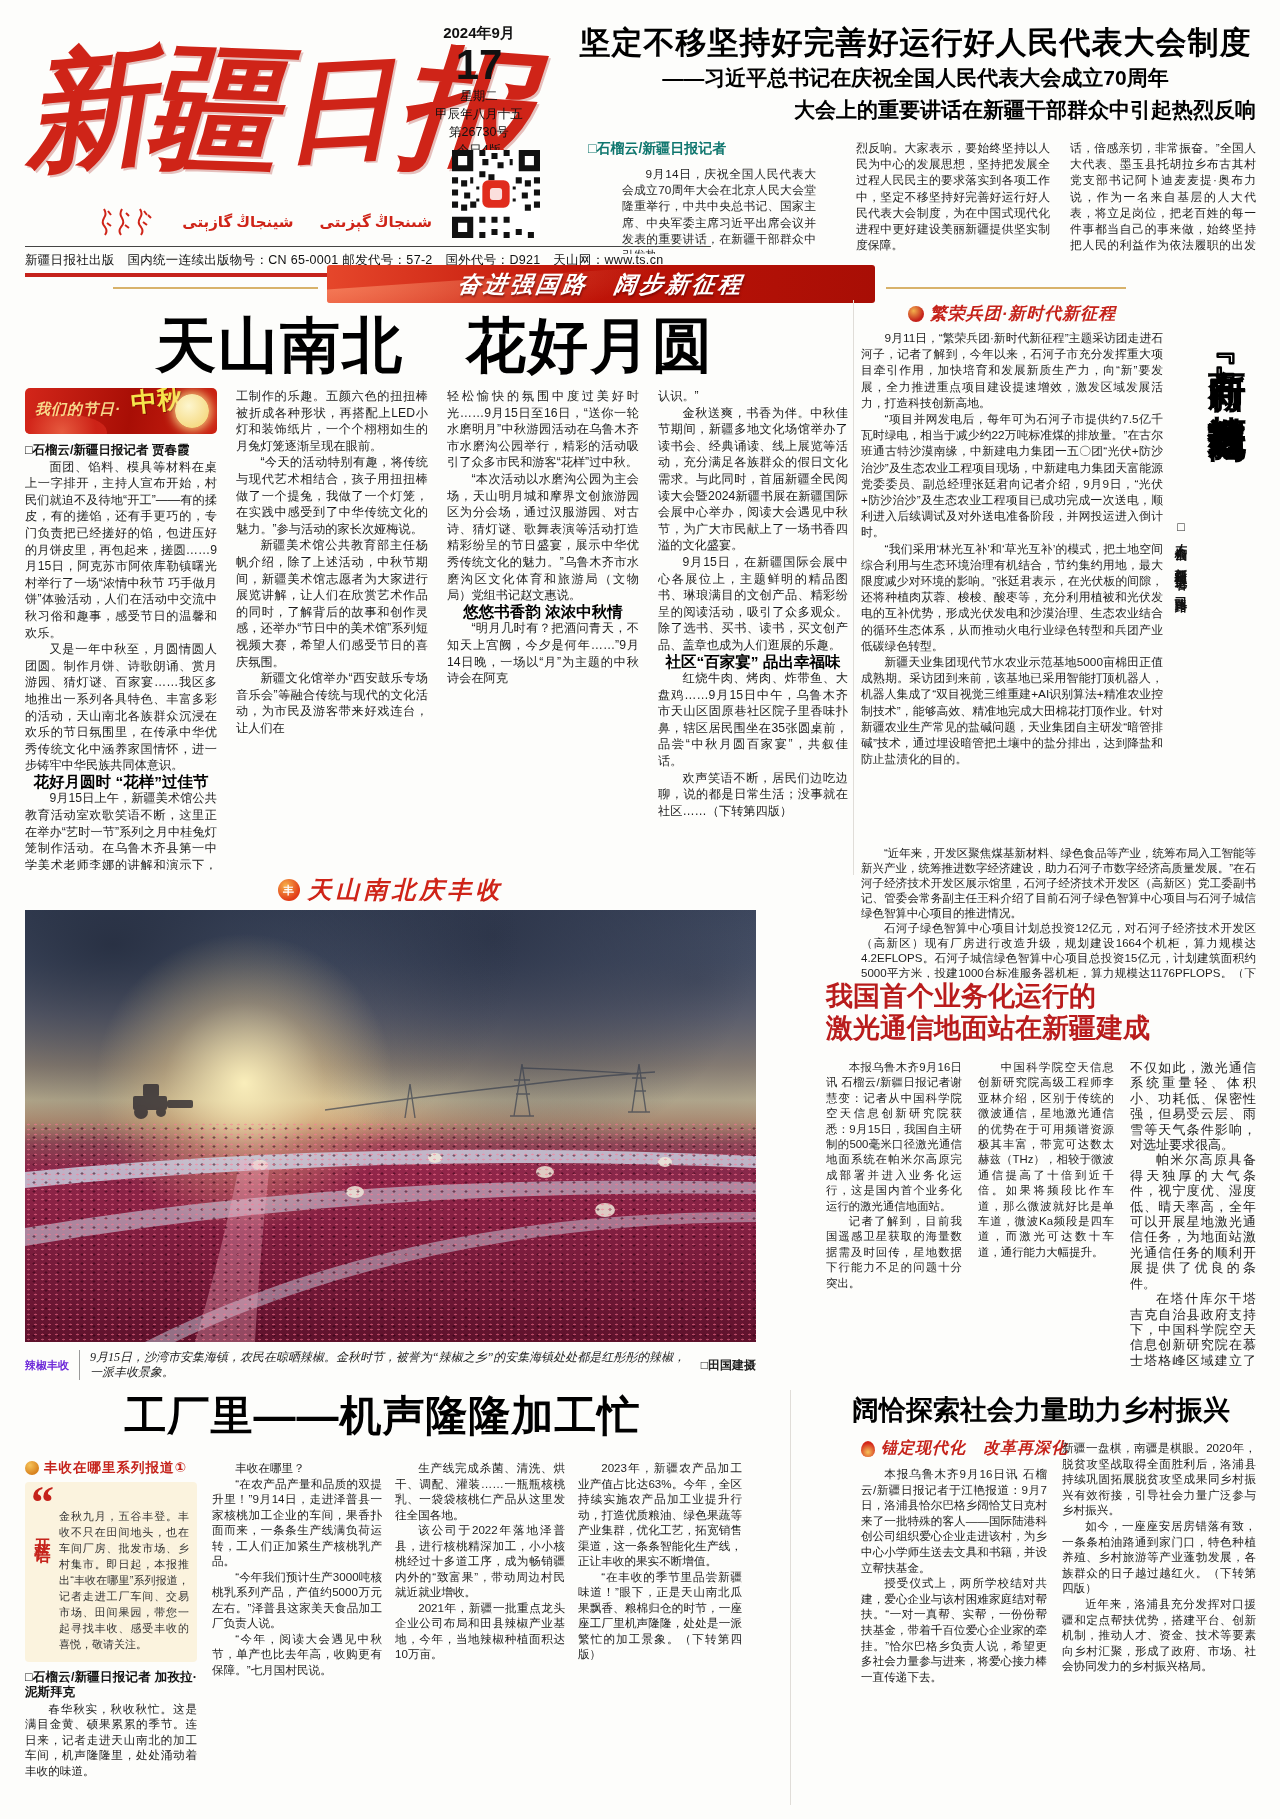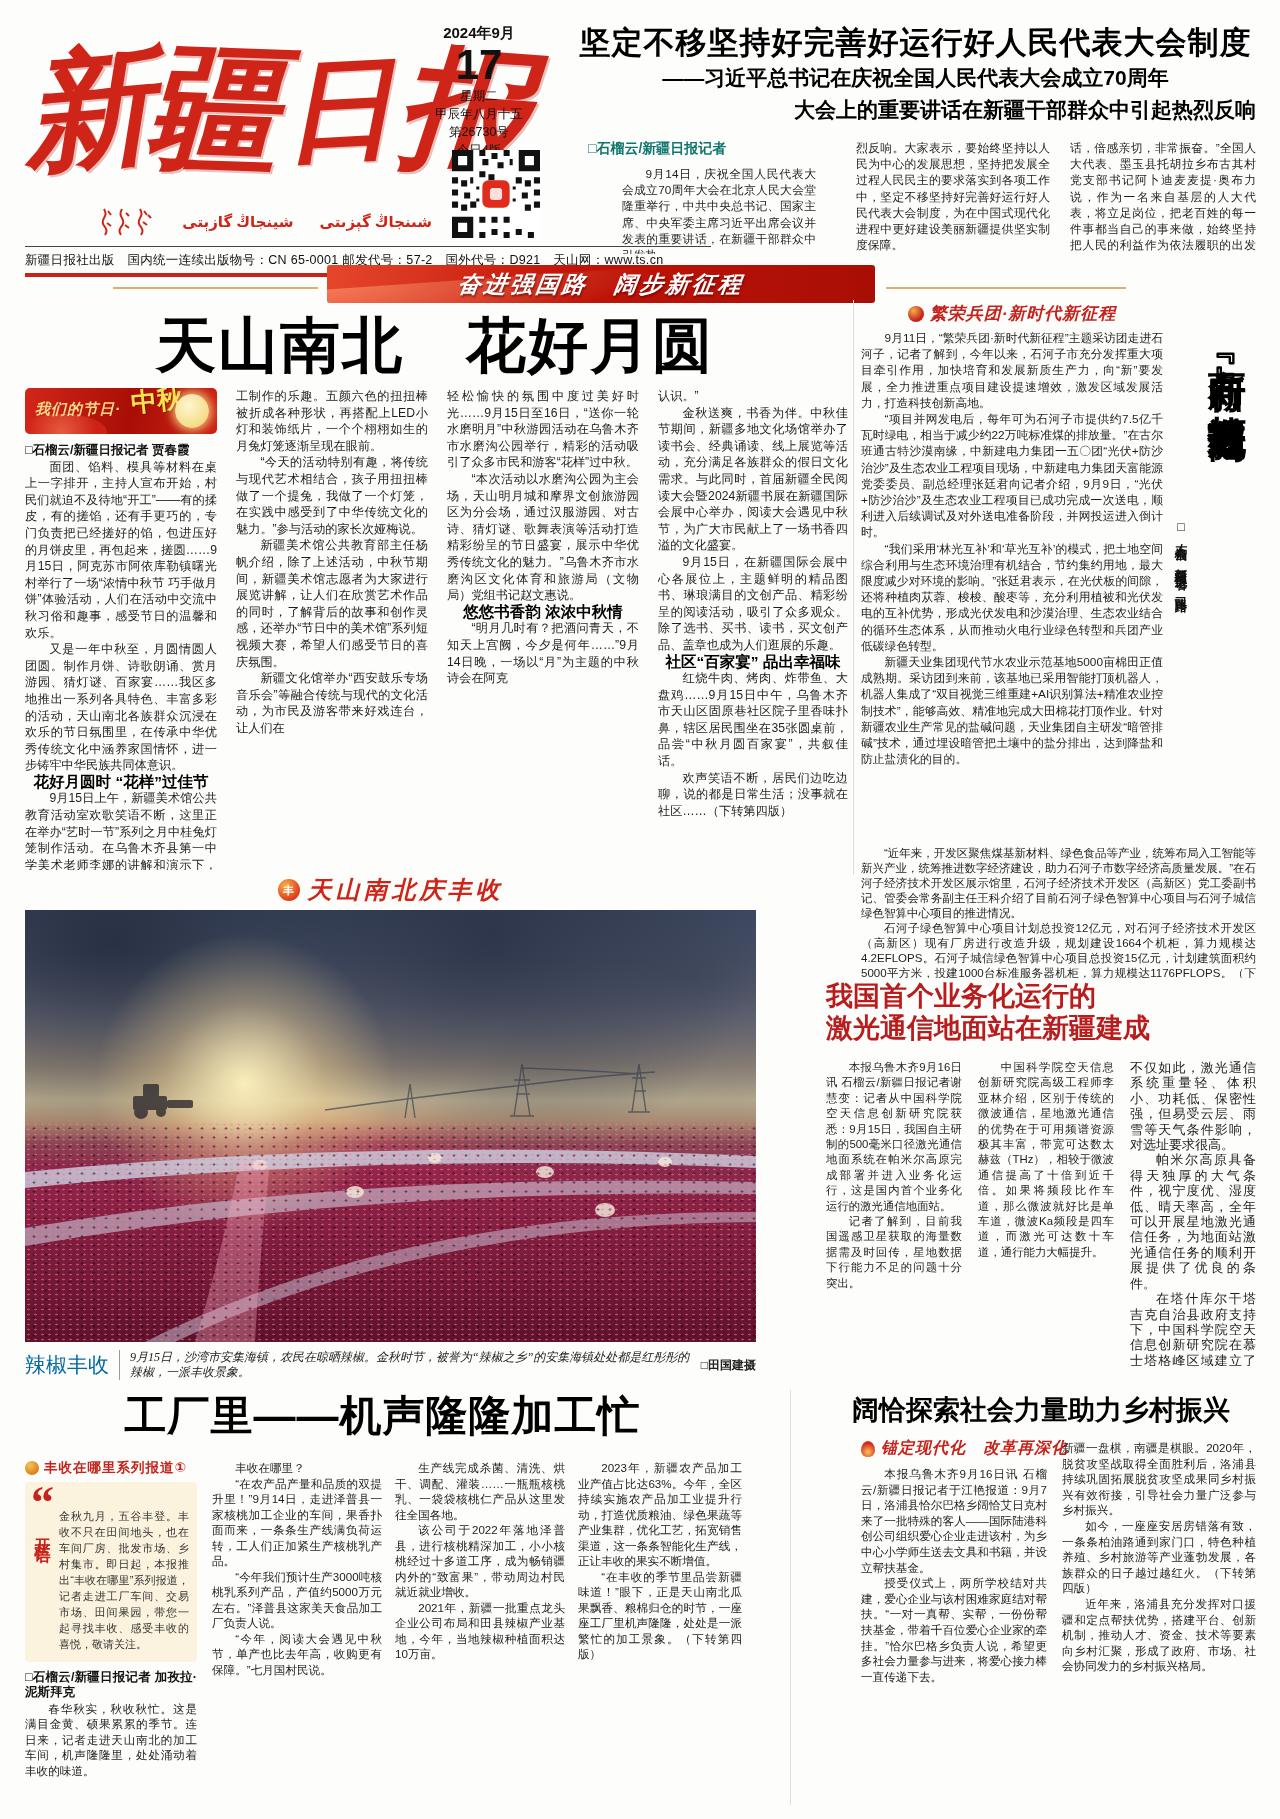--- a/index.html
+++ b/index.html
@@ -66,21 +66,21 @@
      radial-gradient(circle at 30% 40%,rgba(255,243,190,.95),rgba(255,220,150,.35) 14%,transparent 26%),
      radial-gradient(ellipse at 12% 8%,rgba(36,44,62,.9),transparent 45%),
      radial-gradient(ellipse at 64% 6%,rgba(42,50,70,.85),transparent 40%),
      radial-gradient(ellipse at 92% 16%,rgba(52,60,80,.7),transparent 45%),
      linear-gradient(180deg,#45516a 0%,#5d6880 12%,#8d8a93 24%,#c2ab8d 36%,#ecd9a9 44%,#d3a57e 49%,#a04a58 54%,#93264a 60%,#842042 72%,#6f1836 88%,#5e122c 100%);}
   #photo .texture{position:absolute;left:0;top:49%;width:100%;height:51%;
     background-image:radial-gradient(rgba(255,120,150,.55) 1px,transparent 1.6px),radial-gradient(rgba(50,0,20,.55) 1px,transparent 1.9px);
     background-size:7px 5px,12px 9px;background-position:0 0,3px 2px;}
   #photo svg{position:absolute;left:0;top:0;}
   #caption{left:25px;top:1350px;width:731px;display:flex;align-items:center;gap:10px;}
-  #caption .ct{font-size:21px;font-weight:400;color:#0369a1;white-space:nowrap;}
+  #caption .ct{font-size:11px;font-weight:700;color:#6d28d9;white-space:nowrap;}
   #caption .cd{width:1px;height:30px;background:#999;}
   #caption .cx{flex:1;font-family:"Liberation Serif","DejaVu Serif",serif;font-style:italic;font-size:12px;color:#222;line-height:15px;}
   #caption .cc{font-size:12px;font-weight:bold;color:#222;white-space:nowrap;}
   
   #bt-badge{left:861px;top:302px;width:302px;display:flex;align-items:center;justify-content:center;gap:6px;}
   #bt-badge .ball{width:16px;height:16px;border-radius:50%;background:radial-gradient(circle at 35% 30%,#f2b04c,#c5231b 65%);}
   #bt-badge .t{font-size:17px;font-weight:900;font-style:italic;color:#c5231b;letter-spacing:1px;}
   #bt-col{left:861px;top:330px;width:302px;height:512px;}
   #bt-wide{left:861px;top:846px;width:395px;height:132px;font-size:11.5px;line-height:15px;}
   .vtext{writing-mode:vertical-rl;text-orientation:upright;}

